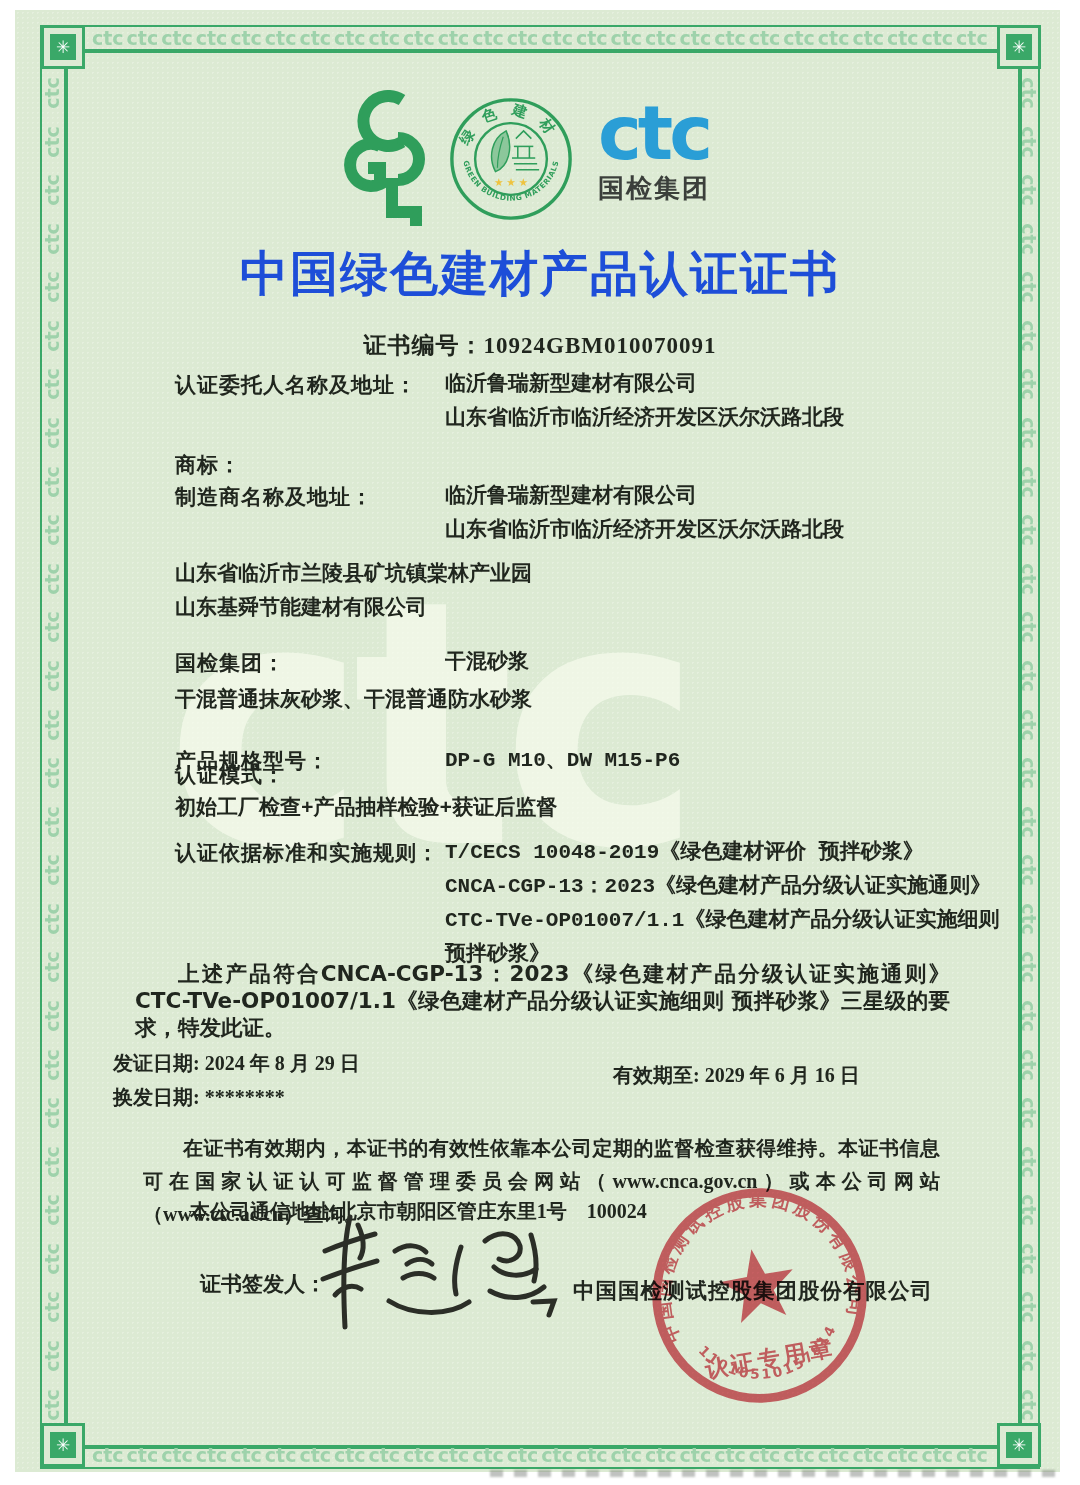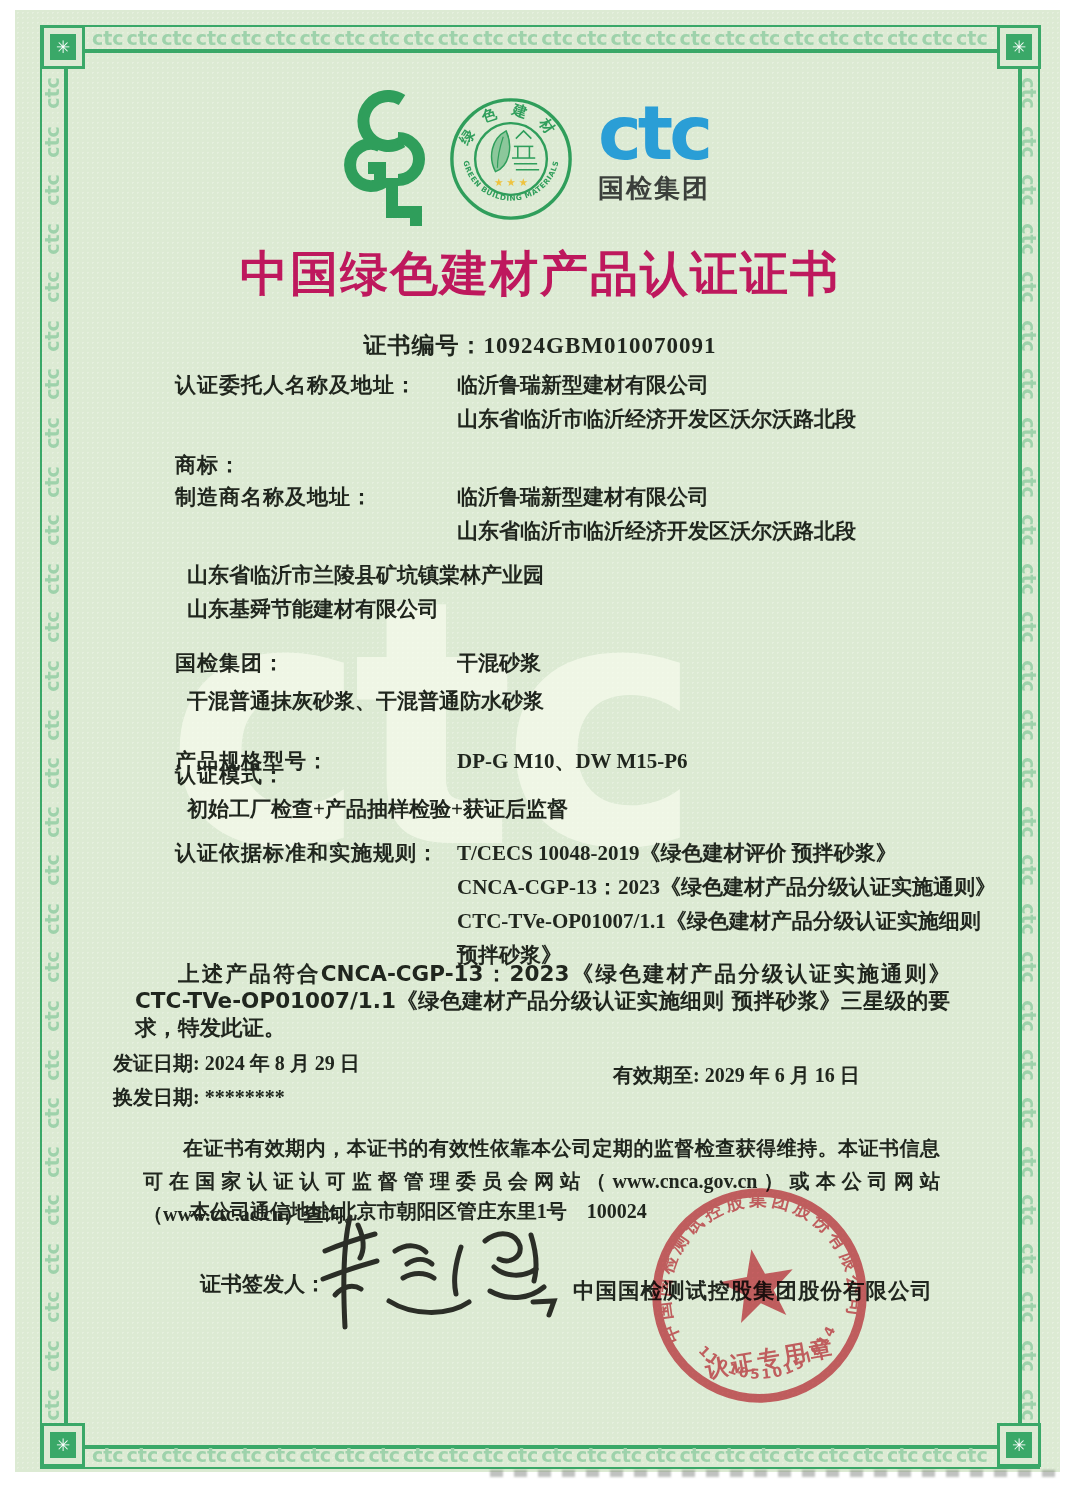--- a/index.html
+++ b/index.html
@@ -33,28 +33,28 @@
   
   .logo-gp{position:absolute;left:334px;top:90px;z-index:1;}
   .logo-badge{position:absolute;left:448px;top:96px;z-index:1;}
   .logo-ctc{position:absolute;left:598px;top:102px;z-index:1;width:180px;text-align:left;}
   .ctc-word{font-family:"DejaVu Sans",sans-serif;font-weight:bold;font-size:74px;line-height:.85;
     color:#2a9ed6;letter-spacing:-4px;}
   .ctc-name{font-family:"DejaVu Sans",sans-serif;font-weight:bold;font-size:26px;color:#3b3f3b;
     letter-spacing:2px;margin-top:6px;}
   
   .title{position:absolute;left:0;top:242px;width:1080px;text-align:center;z-index:1;
-    font-size:48px;font-weight:900;color:#be185d;letter-spacing:2px;}
+    font-size:48px;font-weight:900;color:#1d4ed8;letter-spacing:2px;}
   .certno{position:absolute;left:0;top:330px;width:1080px;text-align:center;z-index:1;
     font-size:23px;font-weight:bold;letter-spacing:1px;}
   
   .row{position:absolute;left:175px;width:845px;display:flex;z-index:1;
     font-size:21px;font-weight:bold;line-height:34px;}
   .row .lbl{width:270px;flex:none;letter-spacing:1px;}
-  .row .val{flex:1;font-family:Liberation Serif, serif;font-weight:bold;margin-left:12px;}
+  .row .val{flex:1;font-family:Liberation Mono, monospace;font-weight:bold;}
   .row .val div{white-space:nowrap;}
   .r-applicant{top:368px;} .r-trademark{top:448px;} .r-manufacturer{top:480px;}
   .r-producer{top:558px;} .r-unit{top:646px;} .r-product{top:684px;}
   .r-spec{top:744px;} .r-mode{top:758px;flex-direction:column;} .r-basis{top:836px;}
   
   .statement{position:absolute;left:135px;top:960px;width:815px;z-index:1;
     font-size:21.5px;font-weight:bold;line-height:27px;text-indent:2em;text-align:justify;
     font-family:"DejaVu Sans","Liberation Sans",sans-serif;}
   .dates{z-index:1;font-size:20px;font-weight:bold;position:absolute;}
   .d-issue{left:113px;top:1050px;} .d-reissue{left:113px;top:1084px;} .d-valid{left:613px;top:1062px;}

